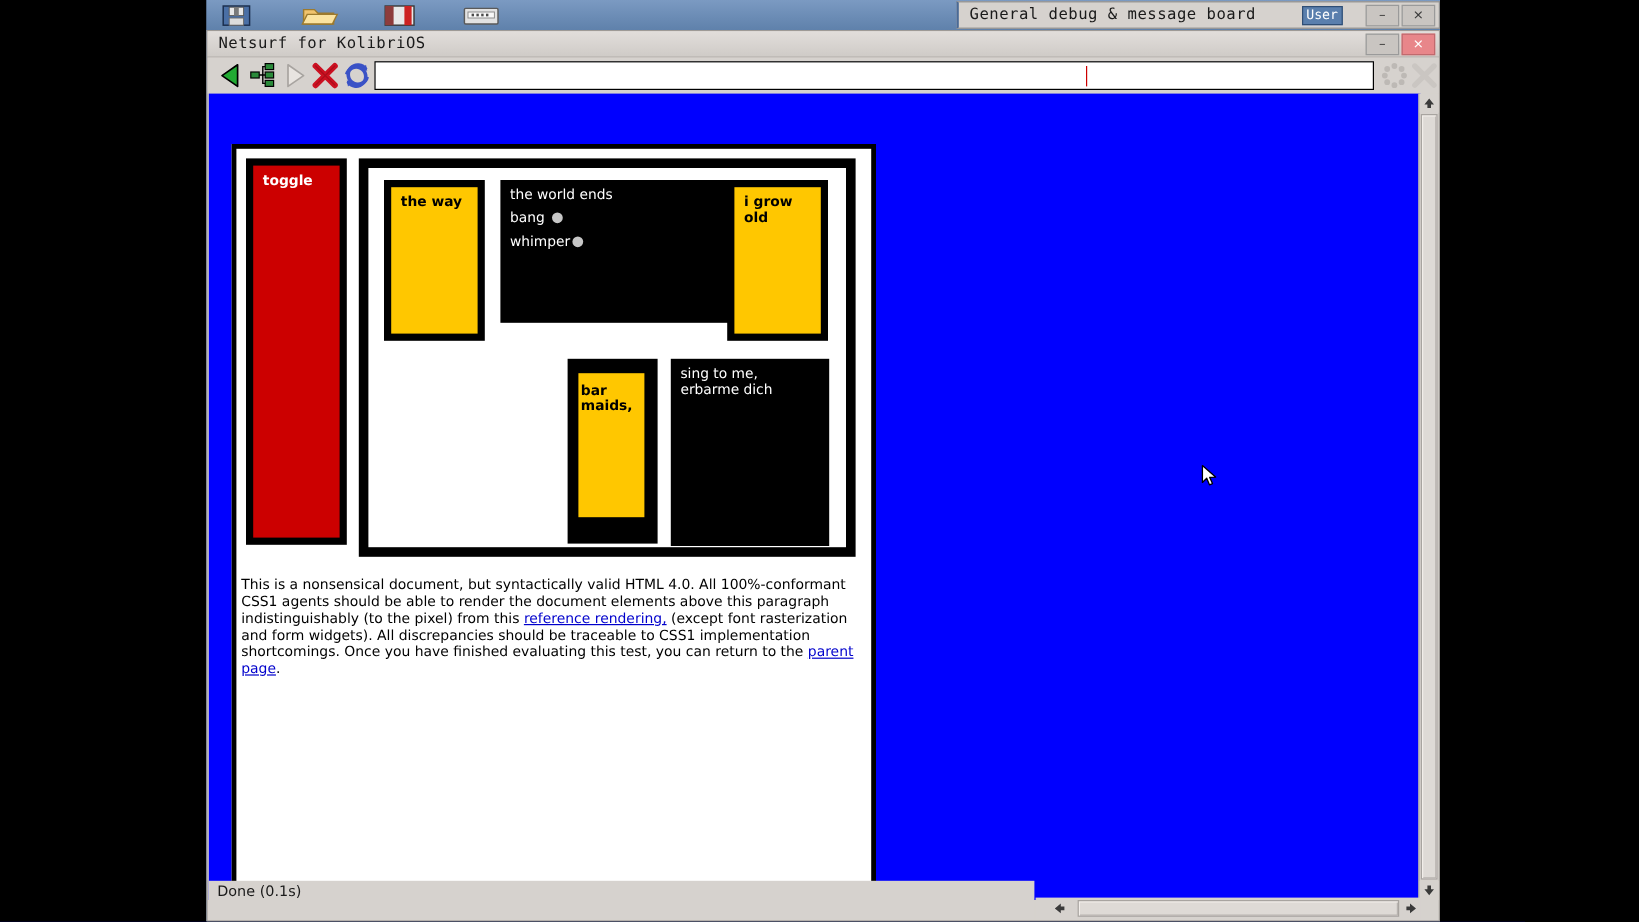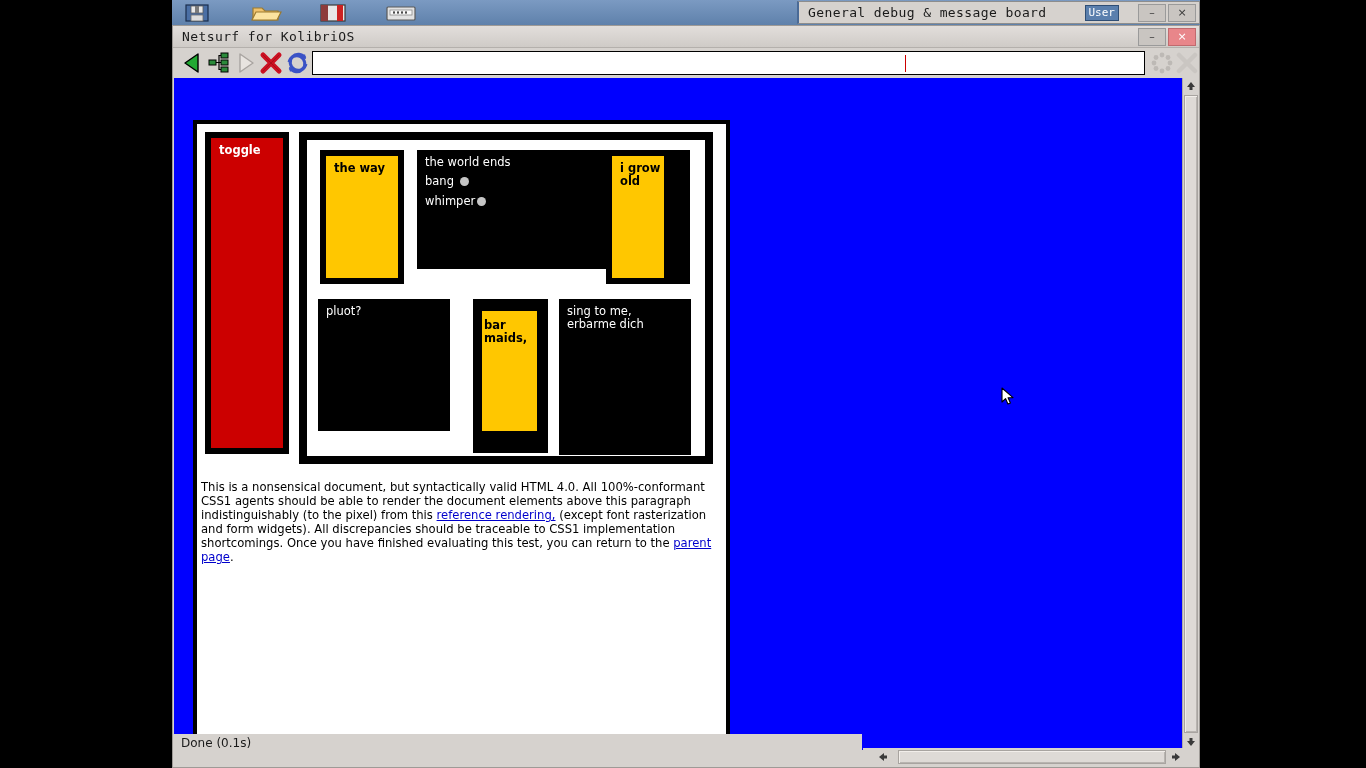--- a/index.html
+++ b/index.html
@@ -317,28 +317,25 @@
 
               <div class="tbox" style="left:110px; top:10px; width:201px; height:119px;">
                 <div class="label">the world ends</div>
                 <div class="label" style="top:25px;">bang</div>
                 <div class="radio" style="left:43px; top:27px;"></div>
                 <div class="label" style="top:45px;">whimper</div>
                 <div class="radio" style="left:60px; top:47px;"></div>
               </div>
 
               <div class="tbox" style="left:299px; top:10px; width:84px; height:134px;">
-                <div class="fill-yellow" style="left:6px; top:6px; width:52px; height:122px;">
+                <div class="fill-yellow" style="left:6px; top:6px; width:72px; height:122px;">
                   <div class="label">i grow old</div>
                 </div>
               </div>
 
-              <div class="tbox" style="left:11px; top:159px; width:132px; height:132px;">
-                <div class="label">pluot?</div>
-              </div>
 
               <div class="tbox" style="left:166px; top:159px; width:75px; height:154px;">
                 <div class="fill-yellow" style="left:9px; top:12px; width:55px; height:120px;">
                   <div class="label" style="left:2px; top:8px;">bar maids,</div>
                 </div>
               </div>
 
               <div class="tbox" style="left:252px; top:159px; width:132px; height:156px;">
                 <div class="label" style="width:112px;">sing to me, erbarme dich</div>
               </div>

